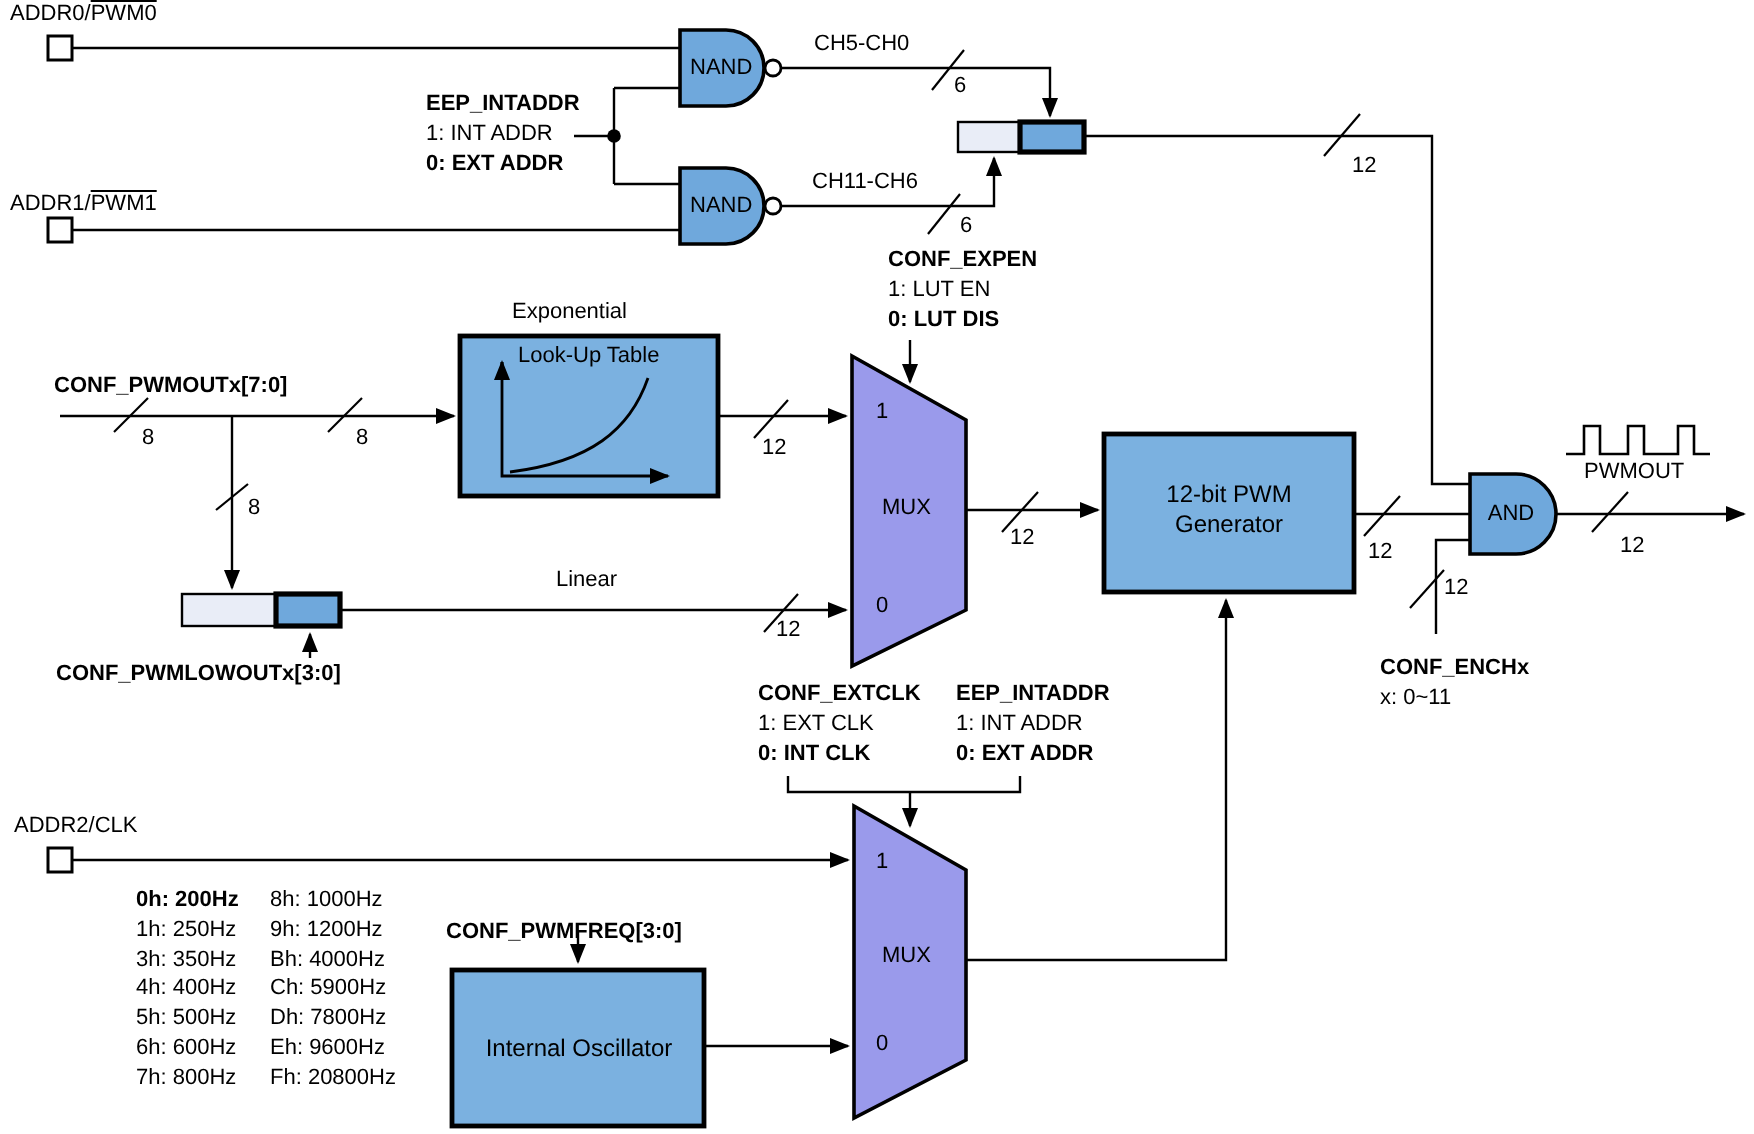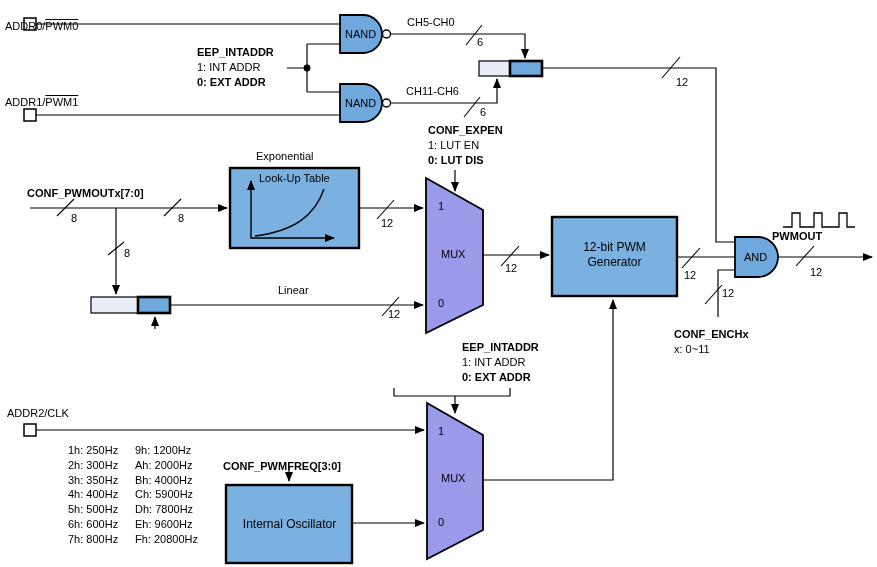--- a/index.html
+++ b/index.html
@@ -3,21 +3,21 @@
 <meta charset="utf-8">
 <style>
   html,body { margin:0; padding:0; background:#ffffff; }
   #canvas {
     position:relative; width:877px; height:567px; background:#ffffff;
     font-family:"Liberation Sans", sans-serif; color:#000; overflow:hidden;
   }
   #diagram-svg { position:absolute; left:0; top:0; }
   .lbl { position:absolute; font-size:11px; line-height:14px; white-space:nowrap; }
   .b { font-weight:bold; }
-  .opts { line-height:15px; }
+  .opts { line-height:15px;margin-left:16px; }
   .ov { text-decoration:overline; }
   .ctr { text-align:center; }
   .blocktitle { font-size:12px; line-height:15px; }
   .muxnum { font-size:11px; }
   .freq { font-size:11px; line-height:14.8px; }
   .freq .row { display:flex; }
   .freq .cl { width:67px; }
   .freq .cr { width:80px; }
   svg text { font-family:"Liberation Sans", sans-serif; font-size:11px; fill:#000; }
 </style>
@@ -138,21 +138,21 @@
     <text x="178" y="222">8</text>
     <text x="124" y="257">8</text>
     <text x="381" y="227">12</text>
     <text x="388" y="318">12</text>
     <text x="505" y="272">12</text>
     <text x="684" y="279">12</text>
     <text x="722" y="297">12</text>
     <text x="810" y="276">12</text>
   </svg>
 
-  <div class="lbl" style="left:5px; top:19px;"><span>ADDR0/</span><span class="ov">PWM0</span></div>
+  <div class="lbl" style="left:5px; top:0;"><span>ADDR0/</span><span class="ov">PWM0</span></div>
 
   <div class="lbl" style="left:5px; top:95px;"><span>ADDR1/</span><span class="ov">PWM1</span></div>
 
   <div class="lbl opts" style="left:197px; top:45px;">
     <div class="b">EEP_INTADDR</div>
     <div>1: INT ADDR</div>
     <div class="b">0: EXT ADDR</div>
   </div>
 
   <div class="lbl" style="left:407px; top:15px;">CH5-CH0</div>
@@ -169,53 +169,59 @@
   <div class="lbl opts" style="left:428px; top:123px;">
     <div class="b">CONF_EXPEN</div>
     <div>1: LUT EN</div>
     <div class="b">0: LUT DIS</div>
   </div>
 
   <div class="lbl muxnum" style="left:438px; top:199px;">1</div>
   <div class="lbl" style="left:441px; top:247px;">MUX</div>
   <div class="lbl muxnum" style="left:438px; top:296px;">0</div>
 
+  <div class="lbl b" style="left:28px; top:330px;">CONF_PWMLOWOUTx[3:0]</div>
   <div class="lbl" style="left:278px; top:283px;text-align:right;">Linear</div>
 
   <div class="lbl ctr blocktitle" style="left:552px; top:240px; width:125px;text-align:center;">
     <div>12-bit PWM</div>
     <div>Generator</div>
   </div>
 
   <div class="lbl ctr" style="left:735px; top:250px; width:41px;">AND</div>
 
   <div class="lbl opts" style="left:674px; top:327px;">
     <div class="b">CONF_ENCHx</div>
     <div>x: 0~11</div>
   </div>
 
-  <div class="lbl" style="left:772px; top:229px;font-weight:bold;">PWMOUT</div>
-
+  <div class="lbl" style="left:792px; top:229px;">PWMOUT</div>
+
+  <div class="lbl opts" style="left:363px; top:340px;">
+    <div class="b">CONF_EXTCLK</div>
+    <div>1: EXT CLK</div>
+    <div class="b">0: INT CLK</div>
+  </div>
 
   <div class="lbl opts" style="left:462px; top:340px;">
     <div class="b">EEP_INTADDR</div>
     <div>1: INT ADDR</div>
     <div class="b">0: EXT ADDR</div>
   </div>
 
   <div class="lbl" style="left:7px; top:406px;">ADDR2/CLK</div>
 
   <div class="lbl freq" style="left:68px; top:443px;">
     <div class="row">
+        <span class="cl b">0h: 200Hz</span>
+        <span class="cr">8h: 1000Hz</span>
+      </div>
+    <div class="row">
         <span class="cl">1h: 250Hz</span>
         <span class="cr">9h: 1200Hz</span>
-      </div>
-    <div class="row">
-        <span class="cl">2h: 300Hz</span>
-        <span class="cr">Ah: 2000Hz</span>
       </div>
     <div class="row">
         <span class="cl">3h: 350Hz</span>
         <span class="cr">Bh: 4000Hz</span>
       </div>
     <div class="row">
         <span class="cl">4h: 400Hz</span>
         <span class="cr">Ch: 5900Hz</span>
       </div>
     <div class="row">

